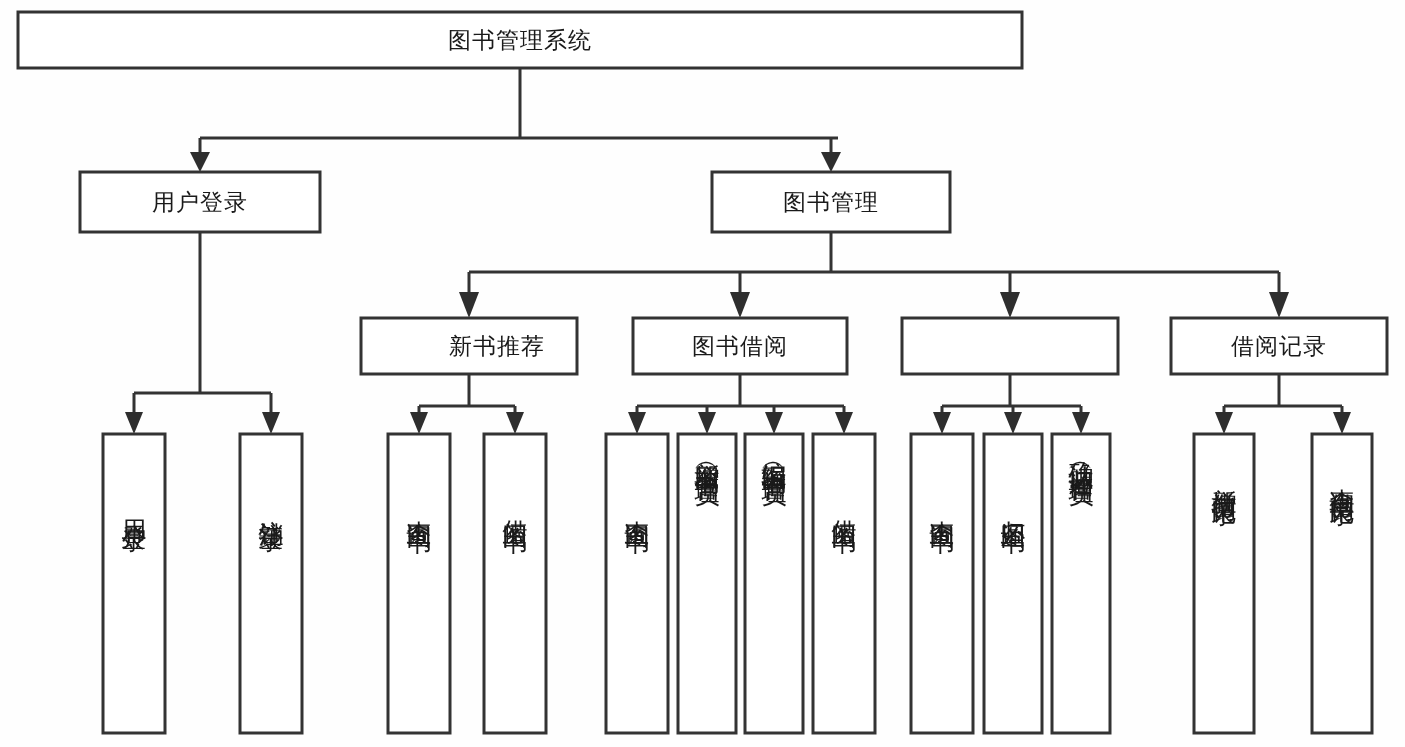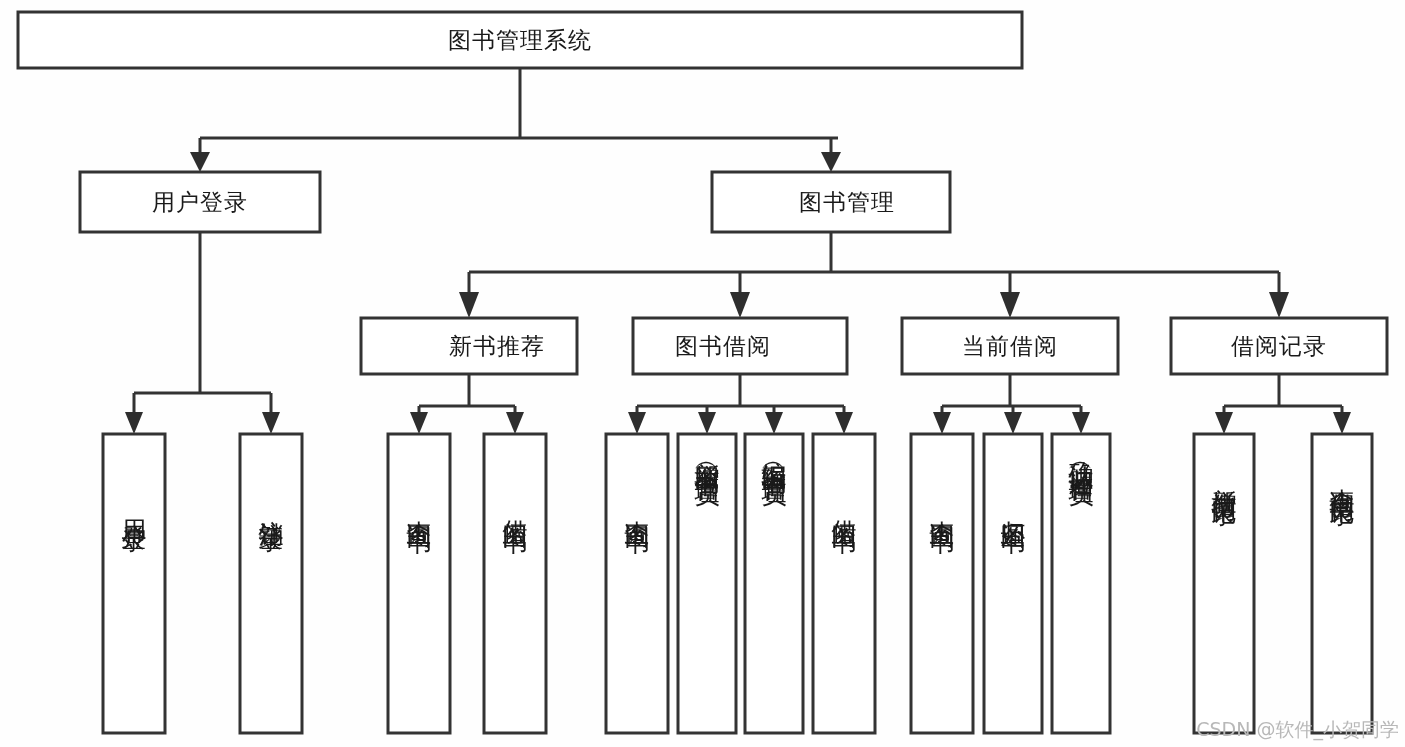--- a/index.html
+++ b/index.html
@@ -188,32 +188,29 @@
     </g>
   </svg>
 
   <div class="hlabel-wrap" style="left:18px;  top:12px;  width:1004px; height:56px;">
     <span class="hlabel-text">图书管理系统</span>
   </div>
 
   <div class="hlabel-wrap" style="left:80px;  top:172px; width:240px; height:60px;">
     <span class="hlabel-text">用户登录</span>
   </div>
-  <div class="hlabel-wrap" style="left:712px; top:172px; width:238px; height:60px;padding-left:16px;">
+  <div class="hlabel-wrap" style="left:712px; top:172px; width:238px; height:60px;">
     <span class="hlabel-text">图书管理</span>
   </div>
 
   <div class="hlabel-wrap" style="left:361px;  top:318px; width:216px; height:56px;margin-left:28px;">
     <span class="hlabel-text">新书推荐</span>
   </div>
-  <div class="hlabel-wrap" style="left:616px;  top:318px; width:214px; height:56px;">
+  <div class="hlabel-wrap" style="left:633px;  top:318px; width:214px; height:56px;">
     <span class="hlabel-text">图书借阅</span>
-  </div>
-  <div class="hlabel-wrap" style="left:902px;  top:318px; width:216px; height:56px;">
-    <span class="hlabel-text">当前借阅</span>
   </div>
   <div class="hlabel-wrap" style="left:1171px; top:318px; width:216px; height:56px;justify-content:center;">
     <span class="hlabel-text">借阅记录</span>
   </div>
 
   <div class="vlabel-wrap" style="left:103px;  top:500px; width:62px; height:233px;">
     <span class="vlabel-text">用户登录</span>
   </div>
   <div class="vlabel-wrap" style="left:240px;  top:500px; width:62px; height:233px;">
     <span class="vlabel-text">注销登录</span>
@@ -245,15 +242,14 @@
   <div class="vlabel-wrap" style="left:1052px; top:442px; width:58px; height:291px;">
     <span class="vlabel-text">确认归还（管理员）</span>
   </div>
   <div class="vlabel-wrap" style="left:1194px; top:468px; width:60px; height:265px;">
     <span class="vlabel-text">新增借阅记录</span>
   </div>
   <div class="vlabel-wrap" style="left:1312px; top:468px; width:60px; height:265px;">
     <span class="vlabel-text">查询借阅记录</span>
   </div>
 
-  <div id="watermark">CSDN @软件_小贺同学</div>
 
 </div>
 
 </body></html>

